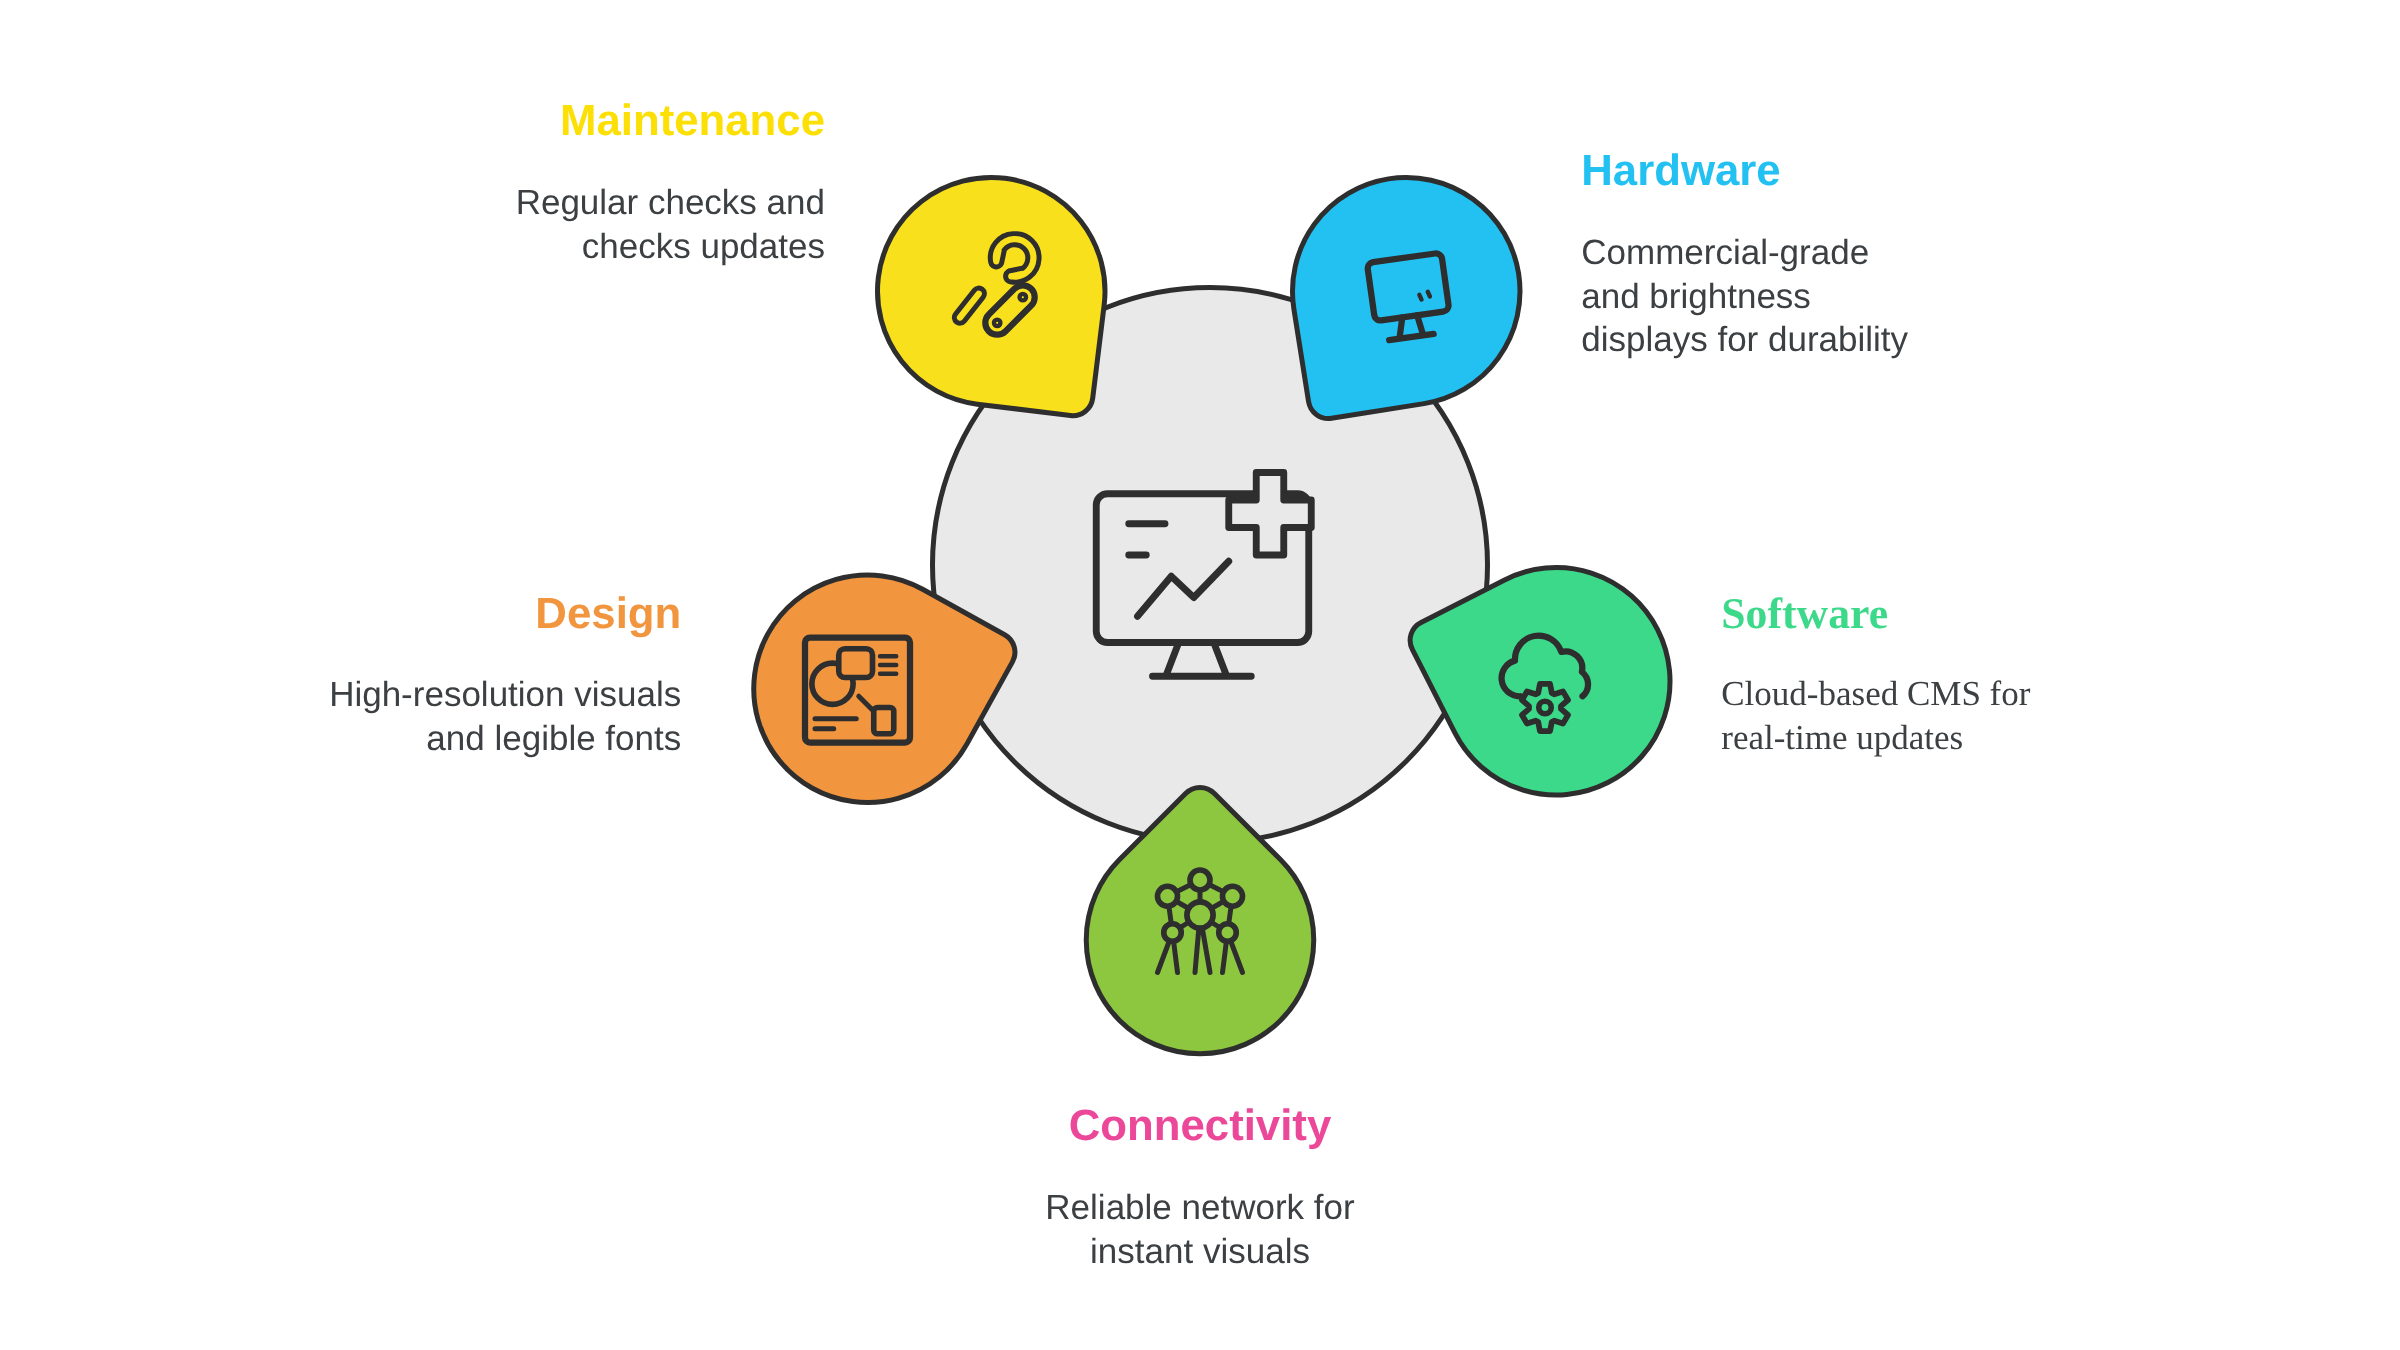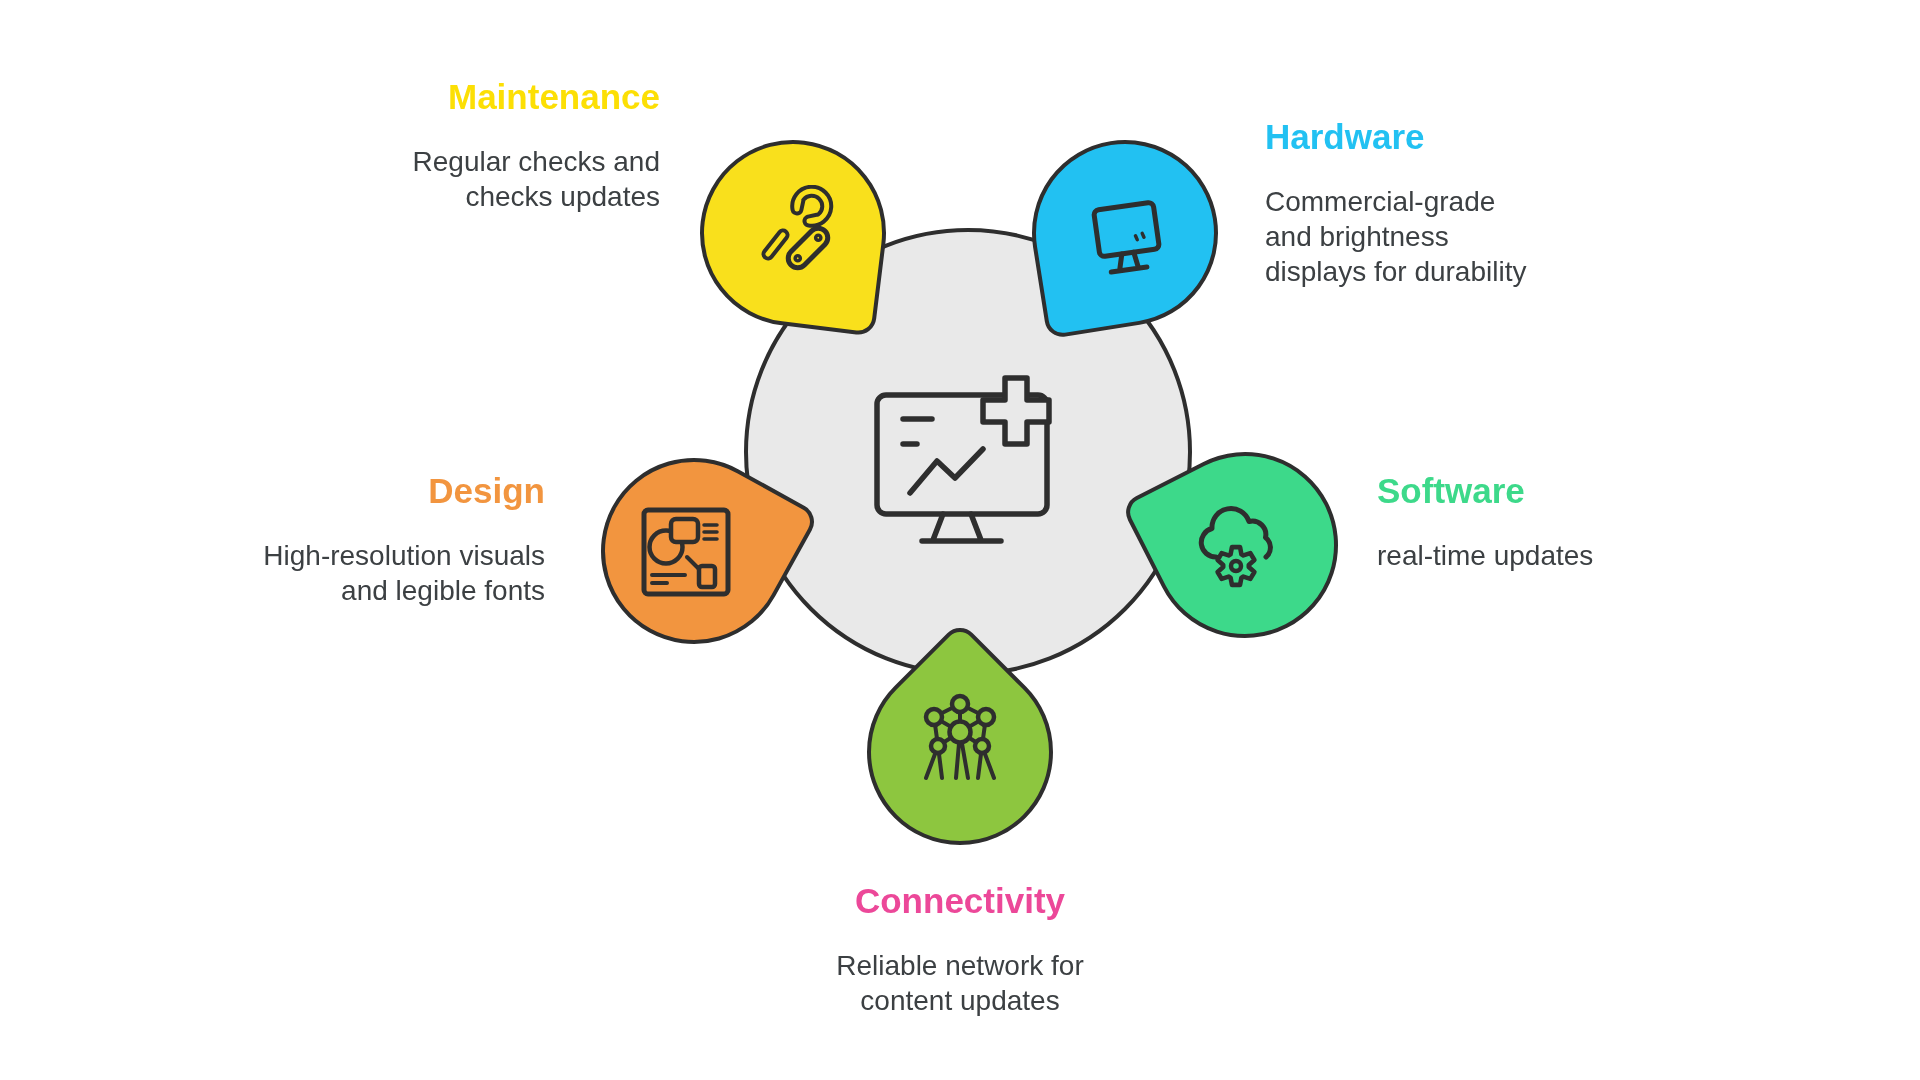--- a/index.html
+++ b/index.html
@@ -36,21 +36,21 @@
   .ic-software    {left:1190px;top:500px; width:100px;height:96px;}
   .ic-connectivity{left:910px; top:690px; width:100px;height:96px;}
   .ic-center      {left:870px; top:372px; width:185px;height:180px;}
   
   .label{position:absolute;width:400px;z-index:3;}
   .label .title{font-size:35px;font-weight:700;line-height:42px;margin:0 0 26px 0;}
   .label .desc{font-size:28px;line-height:35px;color:#3c4043;}
   .label-maintenance {left:260px; top:76px; text-align:right;}
   .label-hardware    {left:1265px;top:76px; text-align:left;margin-top:40px;}
   .label-design      {left:145px; top:470px;text-align:right;}
-  .label-software    {left:1377px;top:470px;text-align:left;}
+  .label-software    {left:1377px;top:470px;text-align:left;font-family:Liberation Serif, serif;}
   .label-connectivity{left:760px; top:880px;text-align:center;}
 </style>
 </head>
 <body>
 
 <div class="center-circle"></div>
 
 <svg class="icon ic-center" viewBox="0 0 185 180">
   <rect x="7" y="23" width="170" height="119" rx="9" stroke-width="5.5"></rect>
   <path d="M33 47 h29 M33 72 h14" stroke-width="5.5"></path>
@@ -130,23 +130,24 @@
   <div class="title" style="color: rgb(242, 149, 63);">Design</div>
   <div class="desc">
     <div>High-resolution visuals</div>
     <div>and legible fonts</div>
   </div>
 </div>
 
 <div class="label label-software">
   <div class="title" style="color: rgb(61, 217, 138);">Software</div>
   <div class="desc">
+    <div>Cloud-based CMS for</div>
     <div>real-time updates</div>
   </div>
 </div>
 
 <div class="label label-connectivity">
   <div class="title" style="color: #ec4899;">Connectivity</div>
   <div class="desc">
     <div>Reliable network for</div>
-    <div>content updates</div>
+    <div>instant visuals</div>
   </div>
 </div>
 
 </body></html>

